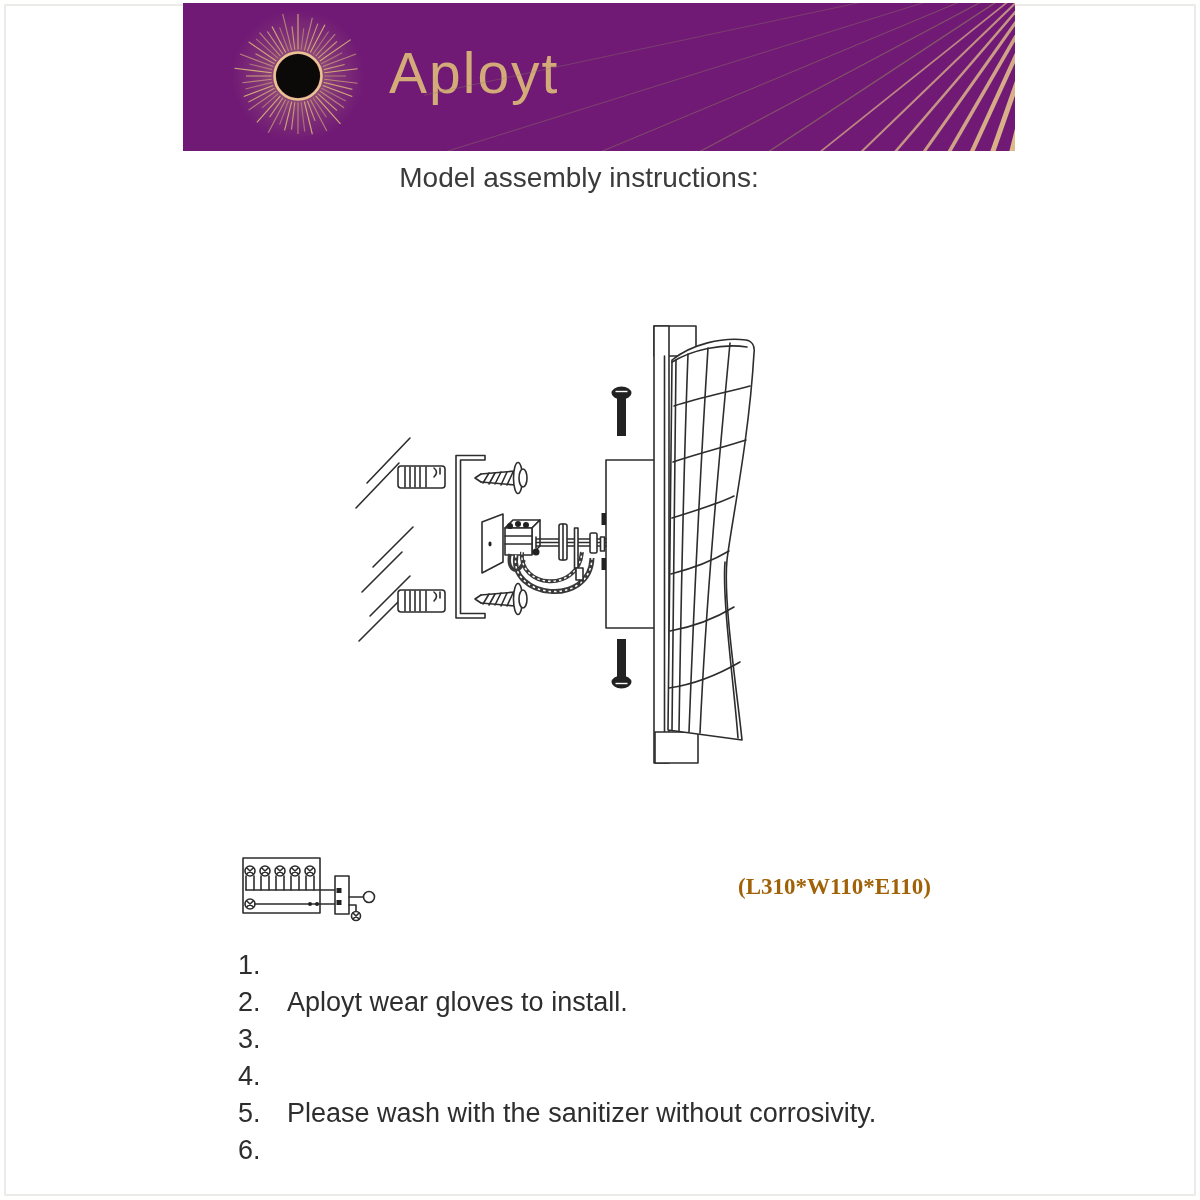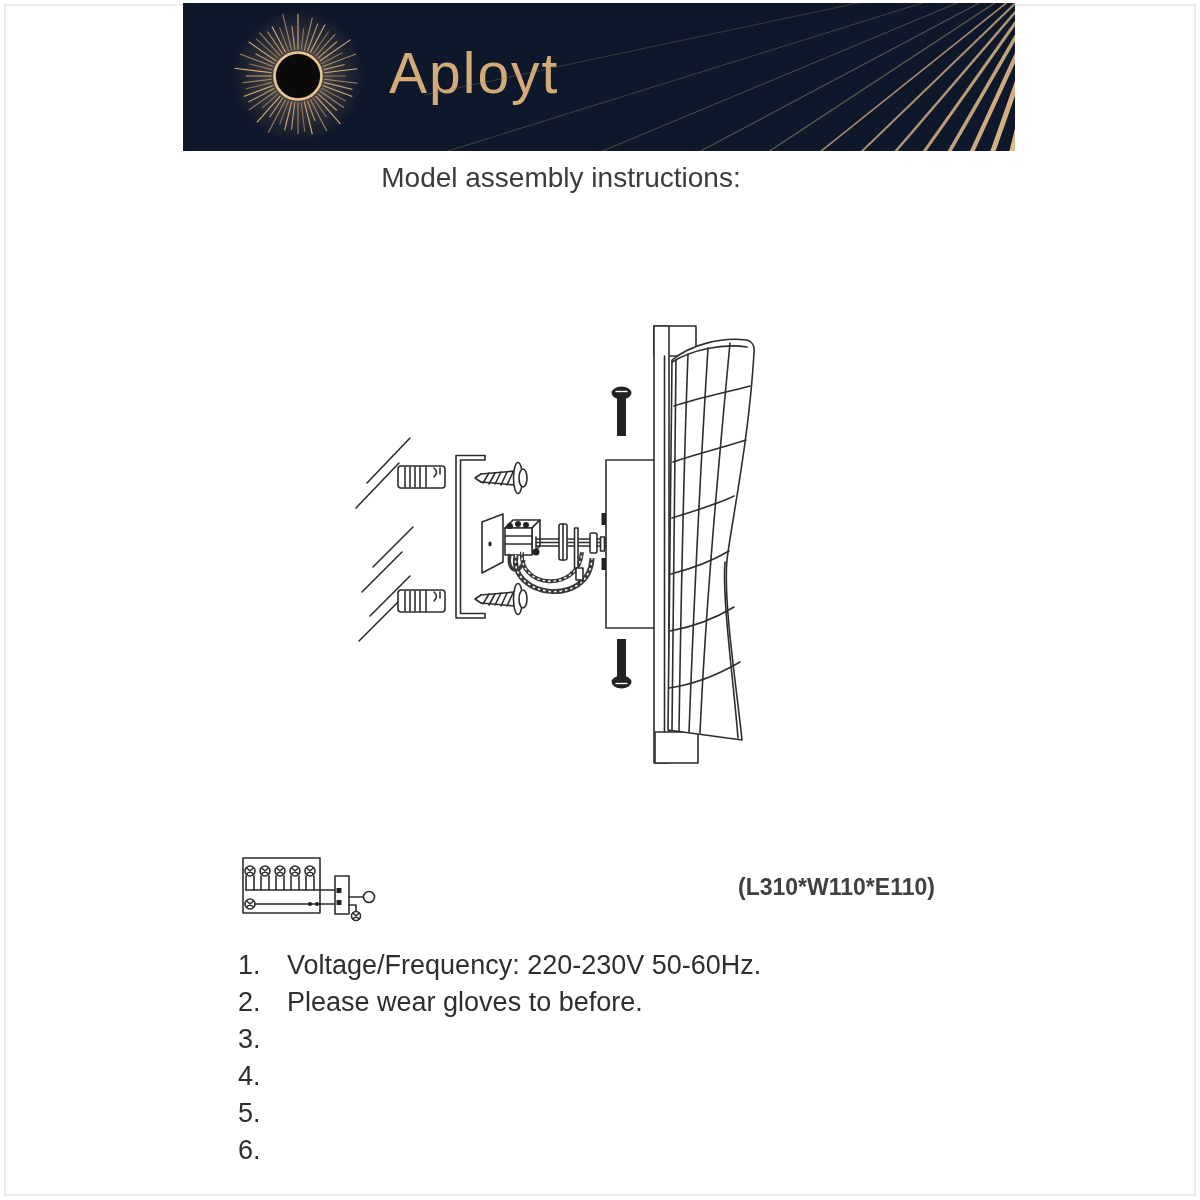--- a/index.html
+++ b/index.html
@@ -4,40 +4,40 @@
 <style>
   html,body{margin:0;padding:0;}
   body{
     width:1200px;height:1200px;position:relative;background:#ffffff;
     font-family:"Liberation Sans", sans-serif;overflow:hidden;
   }
   .page-frame{position:absolute;inset:4px;border:2px solid #edebe8;pointer-events:none;}
   
   .header{
     position:absolute;left:183px;top:3px;width:832px;height:148px;
-    background:#0f172a;overflow:hidden;
+    background:#701a75;overflow:hidden;
   }
   .header svg{position:absolute;top:0;left:0;}
   .brand{
     position:absolute;left:206px;top:50%;transform:translateY(-56%);
     font-family:"Liberation Sans", sans-serif;font-weight:300;
     font-size:57px;letter-spacing:2px;color:#d2ab79;
   }
   
   .title-block{
-    position:absolute;left:184px;top:161px;width:754px;text-align:center;
+    position:absolute;left:202px;top:161px;width:754px;text-align:center;
     color:#3b3b3b;font-size:28px;line-height:33px;
   }
   
   .main-diagram{position:absolute;left:350px;top:300px;}
   .wiring-diagram{position:absolute;left:235px;top:852px;}
   .dim-label{
     position:absolute;left:738px;top:874px;
-    font-family:Liberation Sans, sans-serif;font-weight:bold;
-    font-size:23px;color:#404040;
+    font-family:Liberation Serif, serif;font-weight:bold;
+    font-size:23px;color:#a16207;
   }
   
   .inst-list{position:absolute;left:238px;top:950px;width:780px;}
   .inst-row{display:flex;height:37px;align-items:flex-start;
     font-size:27px;color:#2e2e2e;}
   .inst-num{width:36px;flex:0 0 36px;}
   .inst-text{margin-left:13px;white-space:nowrap;}
   svg .ln{stroke:#2d2d2d;stroke-width:1.6;fill:none;stroke-linecap:round;stroke-linejoin:round;}
   svg .fw{fill:#ffffff;stroke:#2d2d2d;stroke-width:1.6;stroke-linejoin:round;}
   svg .dk{fill:#222222;stroke:none;}
@@ -296,31 +296,31 @@
     <rect x="101.5" y="36" width="5" height="5" class="dk"></rect>
     <rect x="101.5" y="48" width="5" height="5" class="dk"></rect>
   </g>
 </svg>
 
 <div class="dim-label">(L310*W110*E110)</div>
 
 <div class="inst-list">
   <div class="inst-row">
     <span class="inst-num">1.</span>
-    <span class="inst-text">Voltage/Frequency: 220-230V 50-60Hz.</span>
   </div>
   <div class="inst-row">
     <span class="inst-num">2.</span>
-    <span class="inst-text">Please wear gloves to before.</span>
+    <span class="inst-text">Aployt wear gloves to install.</span>
   </div>
   <div class="inst-row">
     <span class="inst-num">3.</span>
   </div>
   <div class="inst-row">
     <span class="inst-num">4.</span>
   </div>
   <div class="inst-row">
     <span class="inst-num">5.</span>
+    <span class="inst-text">Please wash with the sanitizer without corrosivity.</span>
   </div>
   <div class="inst-row">
     <span class="inst-num">6.</span>
   </div>
 </div>
 
 </body></html>

